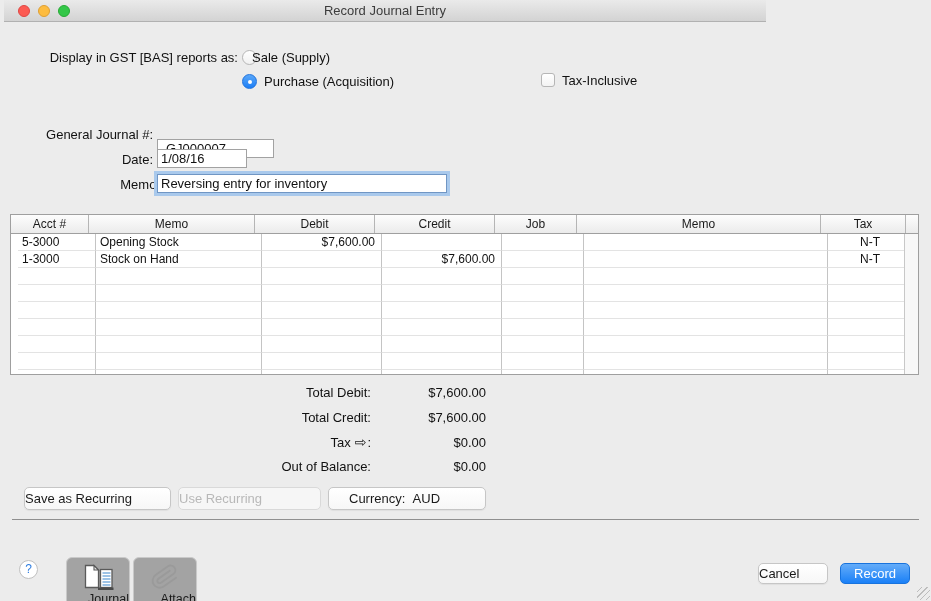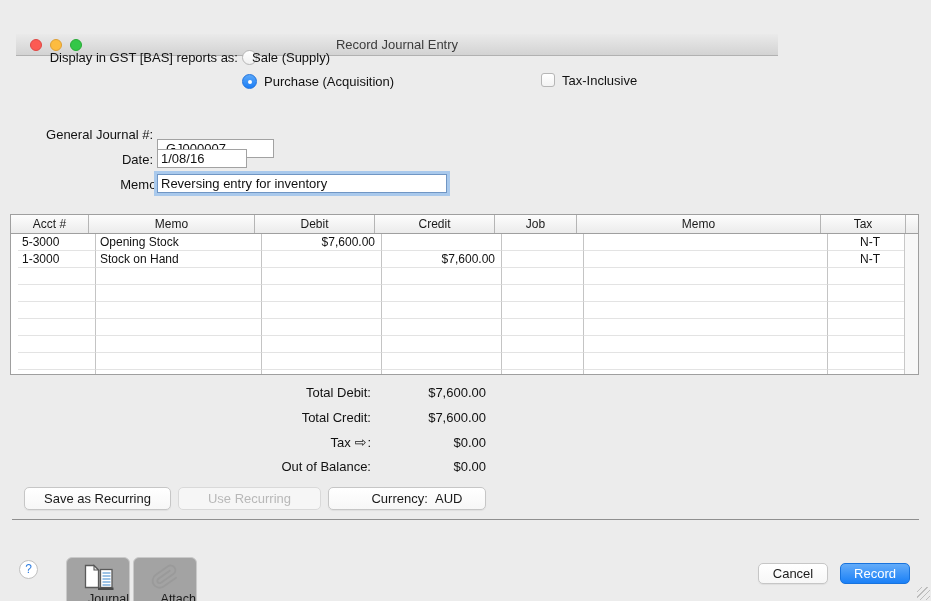--- a/index.html
+++ b/index.html
@@ -2,22 +2,22 @@
 <html><head>
 <meta charset="utf-8">
 <style>
   html,body{margin:0;padding:0;background:#888;}
   .window{
     position:relative;width:931px;height:601px;background:#ececec;
     font-family:"Liberation Sans",sans-serif;font-size:13px;color:#111;
     overflow:hidden;
   }
   
-  .titlebar{position:absolute;left:16px;top:0;width:762px;height:22px;
-    background:linear-gradient(#eaeaea,#d3d3d3);border-bottom:1px solid #b1b1b1;box-sizing:border-box;margin-top:34px;}
+  .titlebar{position:absolute;left:4px;top:0;width:762px;height:22px;
+    background:linear-gradient(#eaeaea,#d3d3d3);border-bottom:1px solid #b1b1b1;box-sizing:border-box;}
   .title{position:absolute;left:0;right:0;top:0;height:22px;line-height:21px;text-align:center;
     color:#3c3c3c;font-size:13px;}
   .tl{position:absolute;top:5px;width:12px;height:12px;border-radius:50%;box-sizing:border-box;}
   .tl.red{left:14px;background:#fc5b53;border:1px solid #df4744;}
   .tl.yellow{left:34px;background:#fdbc40;border:1px solid #de9f34;}
   .tl.green{left:54px;background:#33c748;border:1px solid #27aa35;}
   
   .lbl{position:absolute;white-space:nowrap;}
   .r-align{text-align:right;}
   .radio{position:absolute;width:15px;height:15px;border-radius:50%;box-sizing:border-box;}
@@ -46,21 +46,21 @@
   .td.ctr{text-align:center;}
   .c0{width:78px;} .c1{width:166px;} .c2{width:120px;} .c3{width:120px;}
   .c4{width:82px;} .c5{width:244px;} .c6{width:85px;}
   .gutter{position:absolute;right:0;top:0;bottom:0;width:13px;background:#f8f8f8;border-left:1px solid #c8c8c8;}
   
   .tot-label{position:absolute;left:150px;width:221px;text-align:right;white-space:nowrap;}
   .tot-value{position:absolute;left:380px;width:106px;text-align:right;white-space:nowrap;}
   .tax-arrow{display:inline-block;margin:0 1px 0 4px;font-size:14px;line-height:13px;}
   
   .btn{position:absolute;box-sizing:border-box;background:linear-gradient(#ffffff,#f7f7f7);
-    border:1px solid #c6c6c6;border-radius:5px;font-size:13px;text-align:center;color:#1a1a1a;
+    border:1px solid #c6c6c6;border-radius:5px;font-size:13px;text-align:left;color:#1a1a1a;
     box-shadow:0 1px 1px rgba(0,0,0,.06);}
   .btn-row{top:487px;height:23px;line-height:21px;}
   .btn.disabled{color:#b8b8b8;background:#f6f6f6;border-color:#d9d9d9;box-shadow:none;}
   .divider{position:absolute;left:12px;top:519px;width:907px;height:1px;background:#8f8f8f;}
   .help-btn{position:absolute;left:19px;top:560px;width:19px;height:19px;border-radius:50%;
     background:#fff;border:1px solid #c0c0c0;box-sizing:border-box;text-align:center;
     line-height:17px;color:#2e7de0;font-size:12px;}
   .icon-btn{position:absolute;top:531px;width:64px;height:55px;box-sizing:border-box;background:#a3a3a3;
     border:1px solid #c9c9c9;border-radius:6px;text-align:right;box-shadow:0 1px 1px rgba(0,0,0,.05);margin-top:26px;}
   .icon-btn .glyph{display:block;margin:5px auto 1px auto;}

